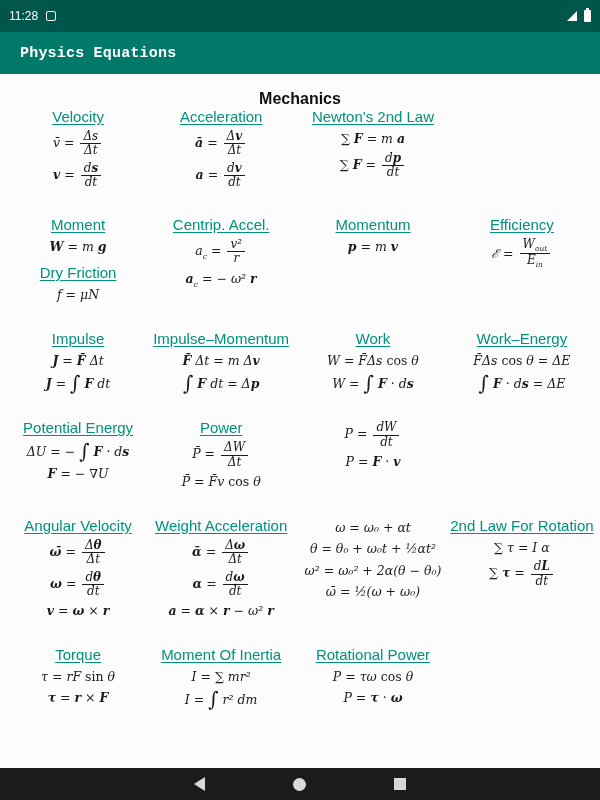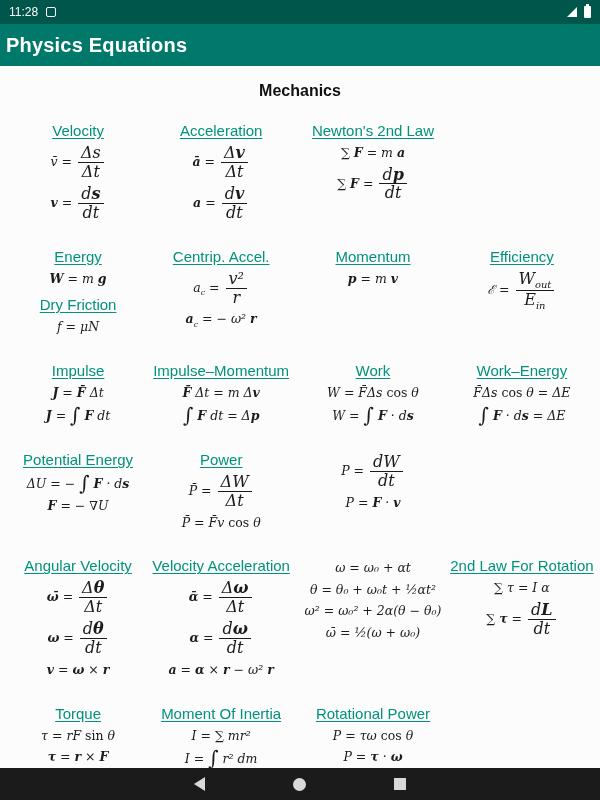--- a/index.html
+++ b/index.html
@@ -2,46 +2,46 @@
 <html><head>
 <meta charset="utf-8">
 <style>
   * { margin:0; padding:0; box-sizing:border-box; }
   html,body { width:600px; height:800px; }
   body { font-family:"Liberation Sans", sans-serif; background:#ffffff; }
 
   .device { width:600px; height:800px; display:flex; flex-direction:column; overflow:hidden; background:#fcfcfc; }
 
   
-  .status-bar { height:24px; background:#00564B; color:#fff; display:flex; align-items:center; padding:0 9px; font-size:12px; flex:0 0 auto; }
+  .status-bar { height:32px; background:#00564B; color:#fff; display:flex; align-items:center; padding:0 9px; font-size:12px; flex:0 0 auto; }
   .status-time { margin-right:8px; }
   .notif-icon { width:10px; height:10px; border:1.5px solid #fff; border-radius:2px; display:inline-block; }
   .sb-spacer { flex:1; }
   .signal-icon { width:0; height:0; border-left:10px solid transparent; border-bottom:10px solid #fff; display:inline-block; margin-right:7px; }
   .battery-icon { width:7px; height:12px; background:#fff; border-radius:1px; position:relative; display:inline-block; }
   .battery-icon::before { content:""; position:absolute; top:-2px; left:2px; width:3px; height:2px; background:#fff; }
 
   
-  .app-bar { height:42px; background:#00796B; color:#fff; display:flex; align-items:center; padding:0 6px; font-size:20px; font-weight:bold; flex:0 0 auto; letter-spacing:0.2px; }
+  .app-bar { height:42px; background:#00796B; color:#fff; display:flex; align-items:center; padding:0 20px; font-size:15px; font-weight:bold; flex:0 0 auto; letter-spacing:0.2px;font-family:Liberation Mono, monospace; }
 
   
   .content { flex:1 1 auto; overflow:hidden; padding:16px 8px 0; }
-  .page-title { text-align:center; font-weight:bold; font-size:16px; color:#111; margin-bottom:22px; }
+  .page-title { text-align:center; font-weight:bold; font-size:16px; color:#111; }
 
   .grid-row { display:grid; grid-template-columns:24% 25% 27% 24%; margin-bottom:17px; }
   .cell { display:flex; flex-direction:column; align-items:center; }
   .group { display:flex; flex-direction:column; align-items:center; margin-bottom:7px; }
   .group-title { color:#00927C; font-size:15px; text-decoration:underline; text-underline-offset:2px; margin-bottom:3px; white-space:nowrap; }
 
   .eq { font-family:"DejaVu Serif", serif; font-style:italic; font-size:12.5px; color:#1b1b1b; margin:2px 0; text-align:center; line-height:1.4; white-space:nowrap; }
   .tk-b { font-weight:bold; }
   .tk-r { font-style:normal; }
   .eq sub { font-size:0.62em;text-align:right; }
   .frac { display:inline-block; vertical-align:middle; text-align:center; margin:0 2px; line-height:1.12; }
-  .frac .num, .frac .den { display:block; padding:0 3px; font-size:16px; }
+  .frac .num, .frac .den { display:block; padding:0 3px; font-size:12px; }
   .frac .den { border-top:1px solid #1b1b1b; }
   .int { font-style:normal; font-size:1.6em; vertical-align:-0.12em; line-height:1; }
 
   
   .nav-bar { height:32px; background:#1b1b1b; display:flex; align-items:center; justify-content:center; gap:88px; flex:0 0 auto; }
   .nav-back { width:0; height:0; border-top:7px solid transparent; border-bottom:7px solid transparent; border-right:11px solid #d9d9d9; display:inline-block; }
   .nav-home { width:13px; height:13px; border-radius:50%; background:#d9d9d9; display:inline-block; }
   .nav-recents { width:12px; height:12px; background:#d9d9d9; display:inline-block; }
 </style>
 </head>
@@ -83,21 +83,21 @@
             <div class="group">
               <div class="group-title">Newton's 2nd Law</div>
               <div class="eq"><span class="tk-t">∑ </span><span class="tk-b">F</span><span class="tk-t"> = m </span><span class="tk-b">a</span></div>
               <div class="eq"><span class="tk-t">∑ </span><span class="tk-b">F</span><span class="tk-t"> = </span><span class="frac"><span class="num"><span class="tk-t">d</span><span class="tk-b">p</span></span><span class="den"><span class="tk-t">dt</span></span></span></div>
             </div>
           </div>
         </div>
         <div class="grid-row">
           <div class="cell">
             <div class="group">
-              <div class="group-title">Energy</div>
+              <div class="group-title">Moment</div>
               <div class="eq"><span class="tk-b">W</span><span class="tk-t"> = m </span><span class="tk-b">g</span></div>
             </div>
             <div class="group">
               <div class="group-title">Dry Friction</div>
               <div class="eq"><span class="tk-t">f = μN</span></div>
             </div>
           </div>
           <div class="cell">
             <div class="group">
               <div class="group-title">Centrip. Accel.</div>
@@ -174,21 +174,21 @@
           <div class="cell">
             <div class="group">
               <div class="group-title">Angular Velocity</div>
               <div class="eq"><span class="tk-b">ω̄</span><span class="tk-t"> = </span><span class="frac"><span class="num"><span class="tk-t">Δ</span><span class="tk-b">θ</span></span><span class="den"><span class="tk-t">Δt</span></span></span></div>
               <div class="eq"><span class="tk-b">ω</span><span class="tk-t"> = </span><span class="frac"><span class="num"><span class="tk-t">d</span><span class="tk-b">θ</span></span><span class="den"><span class="tk-t">dt</span></span></span></div>
               <div class="eq"><span class="tk-b">v</span><span class="tk-t"> = </span><span class="tk-b">ω</span><span class="tk-t"> × </span><span class="tk-b">r</span></div>
             </div>
           </div>
           <div class="cell">
             <div class="group">
-              <div class="group-title">Velocity Acceleration</div>
+              <div class="group-title">Weight Acceleration</div>
               <div class="eq"><span class="tk-b">ᾱ</span><span class="tk-t"> = </span><span class="frac"><span class="num"><span class="tk-t">Δ</span><span class="tk-b">ω</span></span><span class="den"><span class="tk-t">Δt</span></span></span></div>
               <div class="eq"><span class="tk-b">α</span><span class="tk-t"> = </span><span class="frac"><span class="num"><span class="tk-t">d</span><span class="tk-b">ω</span></span><span class="den"><span class="tk-t">dt</span></span></span></div>
               <div class="eq"><span class="tk-b">a</span><span class="tk-t"> = </span><span class="tk-b">α</span><span class="tk-t"> × </span><span class="tk-b">r</span><span class="tk-t"> − ω² </span><span class="tk-b">r</span></div>
             </div>
           </div>
           <div class="cell">
             <div class="group">
               <div class="eq"><span class="tk-t">ω = ω₀ + αt</span></div>
               <div class="eq"><span class="tk-t">θ = θ₀ + ω₀t + ½αt²</span></div>
               <div class="eq"><span class="tk-t">ω² = ω₀² + 2α(θ − θ₀)</span></div>

